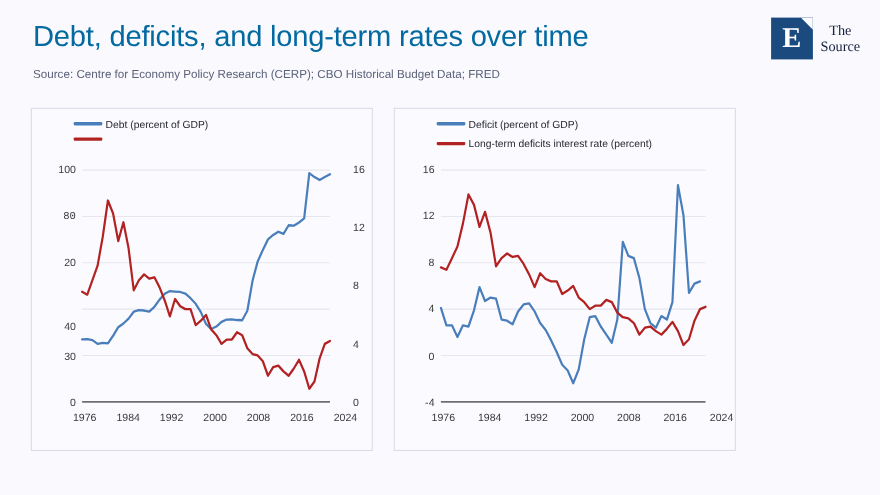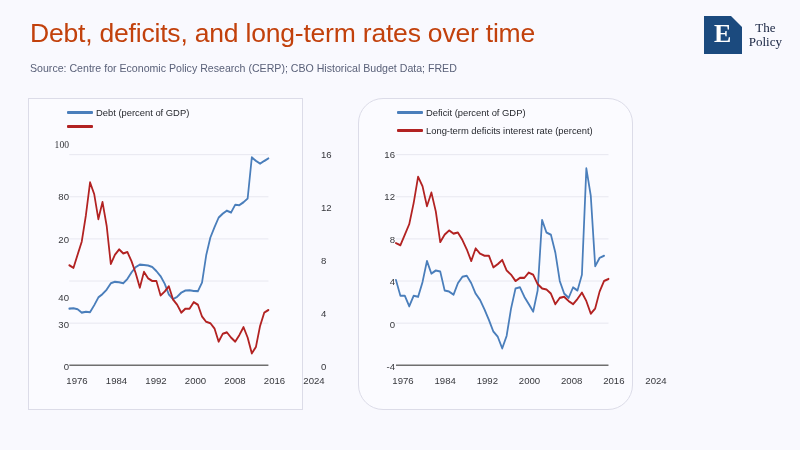--- a/index.html
+++ b/index.html
@@ -25,21 +25,21 @@
     position: absolute;
     left: 0; top: 0;
     width: 800px; height: 92px;
   }
   .page-title {
     position: absolute;
     left: 30px; top: 18px;
     font-size: 26.5px;
     font-weight: 400;
     letter-spacing: -0.2px;
-    color: #c2410c;
+    color: #0369a1;
     white-space: nowrap;
   }
   .source-line {
     position: absolute;
     left: 30px; top: 62px;
     font-size: 10.6px;
     font-weight: 400;
     color: #5a6179;
     white-space: nowrap;
   }
@@ -87,27 +87,27 @@
   .brand-text .l2 { display: block; }
   
   .panels {
     position: absolute;
     left: 0; top: 98px;
     width: 800px; height: 320px;
   }
   .panel {
     position: absolute;
     top: 0;
-    width: 275px; height: 312px;
+    width: 311px; height: 312px;
     background: #fbfbff;
     border: 1px solid #dcdce8;
     box-sizing: border-box;
   }
   .panel.left  { left: 28px; }
-  .panel.right { left: 358px; border-radius: 25px; }
+  .panel.right { left: 358px; }
 
   .legend {
     position: absolute;
     left: 38px; top: 8px;
     right: 6px;
   }
   .legend-row {
     display: flex;
     align-items: center;
     margin-bottom: 7px;
@@ -138,30 +138,30 @@
   .ytick.right { text-align: left; }
   .xtick { text-align: center; }
 </style>
 </head>
 <body>
 
 <div class="slide">
 
   <div class="header">
     <div class="page-title">Debt, deficits, and long-term rates over time</div>
-    <div class="source-line">Source: Centre for Economic Policy Research (CERP); CBO Historical Budget Data; FRED</div>
+    <div class="source-line">Source: Centre for Economy Policy Research (CERP); CBO Historical Budget Data; FRED</div>
 
     <div class="brand">
       <div class="brand-mark" style="background: rgb(27, 74, 126);">
         <span class="glyph">E</span>
         <span class="fold"></span>
       </div>
       <div class="brand-text">
         <span class="l1">The</span>
-        <span class="l2">Policy</span>
+        <span class="l2">Source</span>
       </div>
     </div>
   </div>
 
   <div class="panels">
 
     <div class="panel left">
       <div class="legend">
         <div class="legend-row">
           <span class="legend-swatch" style="background: rgb(74, 126, 187);"></span>
@@ -179,22 +179,22 @@
           <line x1="48" x2="285" y1="56" y2="56" stroke="#e6e6ef" stroke-width="1"></line>
           <line x1="48" x2="285" y1="268" y2="268" stroke="#6f6f6f" stroke-width="1.6"></line>
           <polyline points="48.00,210.97 52.94,210.55 57.88,211.61 62.81,215.00 67.75,214.15 72.69,214.58 77.63,207.58 82.56,199.74 87.50,196.34 92.44,191.89 97.38,185.53 102.31,184.05 107.25,184.47 112.19,185.53 117.13,181.08 122.06,174.51 127.00,169.21 131.94,166.66 136.88,167.09 141.81,167.51 146.75,169.00 151.69,173.24 156.63,178.32 161.56,185.96 166.50,196.77 171.44,201.43 176.38,199.10 181.31,194.86 186.25,192.74 191.19,192.53 196.13,193.16 201.06,193.38 206.00,184.68 210.94,157.34 215.88,139.53 220.81,129.14 225.75,119.39 230.69,115.36 235.63,112.39 240.56,114.30 245.50,106.46 250.44,106.88 255.38,103.91 260.31,100.10 265.25,58.76 270.19,62.36 275.13,65.12 280.06,62.36 285.00,59.82" fill="none" stroke="#4a7ebb" stroke-width="2.1" stroke-linejoin="round" stroke-linecap="round"></polyline>
           <polyline points="48.00,167.30 52.94,169.95 57.88,156.70 62.81,143.45 67.75,116.95 72.69,83.82 77.63,95.75 82.56,120.93 87.50,103.70 92.44,127.55 97.38,165.97 102.31,156.70 107.25,151.40 112.19,155.38 117.13,154.05 122.06,163.32 127.00,175.25 131.94,189.82 136.88,173.93 141.81,180.55 146.75,183.20 151.69,183.20 156.63,197.78 161.56,193.80 166.50,188.50 171.44,201.75 176.38,207.05 181.31,215.00 186.25,211.03 191.19,211.03 196.13,204.40 201.06,207.05 206.00,218.97 210.94,224.28 215.88,225.60 220.81,230.90 225.75,244.15 230.69,236.20 235.63,234.88 240.56,240.18 245.50,244.15 250.44,237.53 255.38,229.57 260.31,240.18 265.25,256.07 270.19,249.45 275.13,228.25 280.06,215.00 285.00,212.35" fill="none" stroke="#b22222" stroke-width="2.1" stroke-linejoin="round" stroke-linecap="round"></polyline>
         </svg>
       <div class="ticks">
           <div class="ytick left" style="top: 262px; left: 0px; width: 40px;">0</div>
           <div class="ytick left" style="top: 219.6px; left: 0px; width: 40px;">30</div>
           <div class="ytick left" style="top: 177.2px; left: 0px; width: 40px; margin-top: 16px;">40</div>
           <div class="ytick left" style="top: 134.8px; left: 0px; width: 40px;">20</div>
-          <div class="ytick left" style="top: 92.4px; left: 0px; width: 40px;">80</div>
-          <div class="ytick left" style="top: 40px; left: 0px; width: 40px; font-family: Liberation Serif, serif;">100</div>
+          <div class="ytick left" style="top: 92.4px; left: 0px; width: 40px; font-family: Liberation Mono, monospace;">80</div>
+          <div class="ytick left" style="top: 50px; left: 0px; width: 40px;">100</div>
           <div class="ytick right" style="top: 262px; left: 292px;">0</div>
           <div class="ytick right" style="top: 209px; left: 292px;">4</div>
           <div class="ytick right" style="top: 156px; left: 292px;">8</div>
           <div class="ytick right" style="top: 103px; left: 292px;">12</div>
           <div class="ytick right" style="top: 50px; left: 292px;">16</div>
           <div class="xtick" style="left: 26px; width: 44px; top: 276px;">1976</div>
           <div class="xtick" style="left: 65.5px; width: 44px; top: 276px;">1984</div>
           <div class="xtick" style="left: 105px; width: 44px; top: 276px;">1992</div>
           <div class="xtick" style="left: 144.5px; width: 44px; top: 276px;">2000</div>
           <div class="xtick" style="left: 184px; width: 44px; top: 276px;">2008</div>

